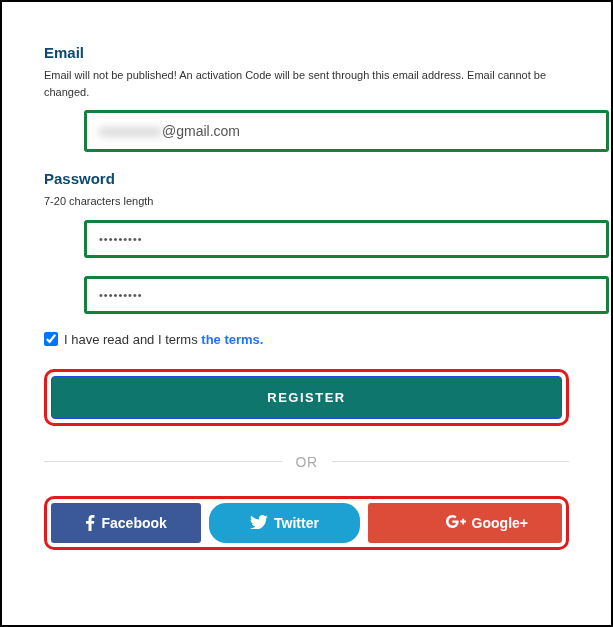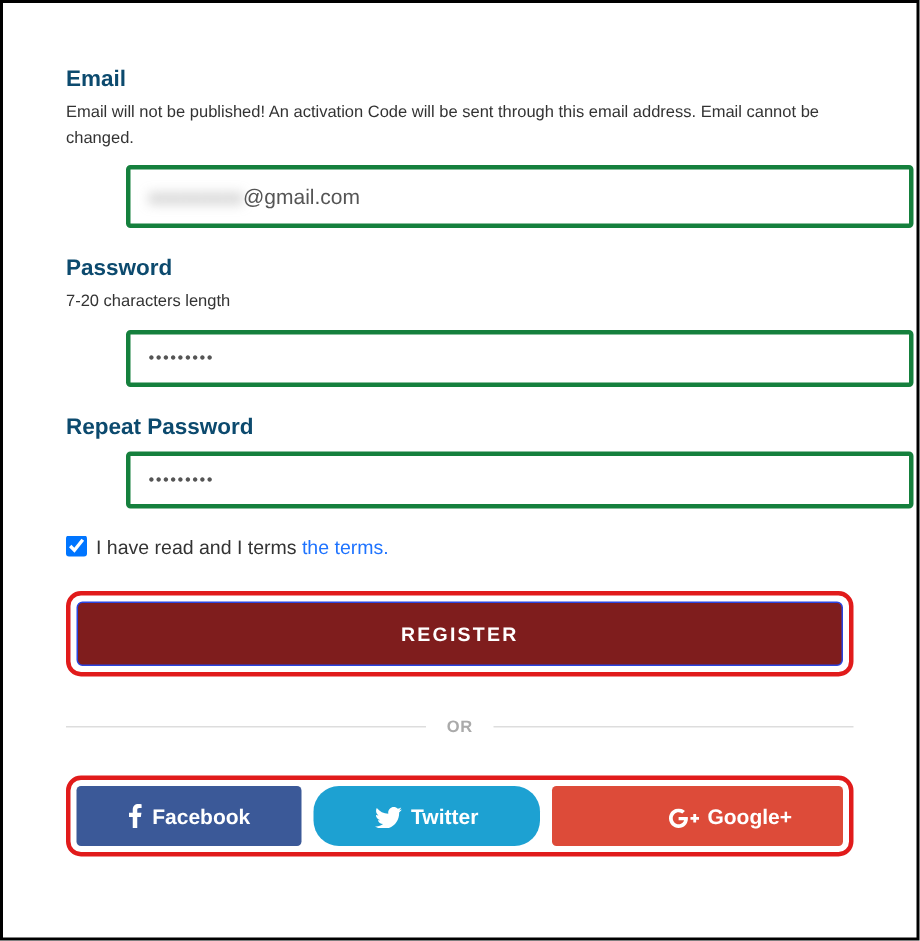--- a/index.html
+++ b/index.html
@@ -56,30 +56,31 @@
       height: 14px;
     }
     .checkbox-label {
       font-size: 13px;
       color: #333;
     }
     .terms-link {
       color: #1e73ff;
       text-decoration: none;
       cursor: pointer;
+      font-weight: bold;
     }
     .highlight-wrap {
       border: 3px solid #e11b1b;
       border-radius: 10px;
       padding: 4px;
       box-shadow: 0 0 0 1px #fff inset;
     }
     .register-btn {
       width: 100%;
-      background: #7f1d1d;
+      background: #0f766e;
       border: 1px solid #2a44e0;
       color: #fff;
       font-weight: bold;
       font-size: 13px;
       letter-spacing: 1.5px;
       padding: 13px 0;
       border-radius: 4px;
       cursor: pointer;
       text-transform: uppercase;
     }
@@ -88,33 +89,33 @@
       align-items: center;
       margin: 28px 0 26px 0;
     }
     .divider-line {
       flex: 1;
       height: 1px;
       background: #ddd;
     }
     .divider-text {
       padding: 0 14px;
-      font-size: 11px;
-      font-weight: bold;
+      font-size: 14px;
+      font-weight: normal;
       color: #aaa;
       letter-spacing: 0.5px;
     }
     .social-row {
       display: flex;
       gap: 8px;
     }
     .social-btn {
       flex: 1;
       display: flex;
-      align-items: flex-end;
+      align-items: flex-start;
       justify-content: center;
       gap: 6px;
       padding: 12px 0;
       border: none;
       border-radius: 3px;
       color: #fff;
       font-size: 14px;
       font-weight: bold;
       cursor: pointer;
     }
@@ -144,21 +145,20 @@
     <div class="text-input"><span class="blur-box">xxxxxxxxx</span><span>@gmail.com</span></div>
   </div>
 
   <div class="form-group">
     <label class="field-label">Password</label>
     <p class="field-help">7-20 characters length</p>
     <div class="text-input" style="letter-spacing:1px;font-size:11px;"><span>•••••••••</span></div>
   </div>
 
   <div class="form-group">
-    <label class="field-label">Repeat Password</label>
     <div class="text-input" style="letter-spacing:1px;font-size:11px;margin-top:8px;"><span>•••••••••</span></div>
   </div>
 
   <div class="checkbox-row">
     <input type="checkbox" checked="" style="">
     <span class="checkbox-label">
       <span>I have read and I terms </span><a class="terms-link">the terms.</a>
     </span>
   </div>
 

